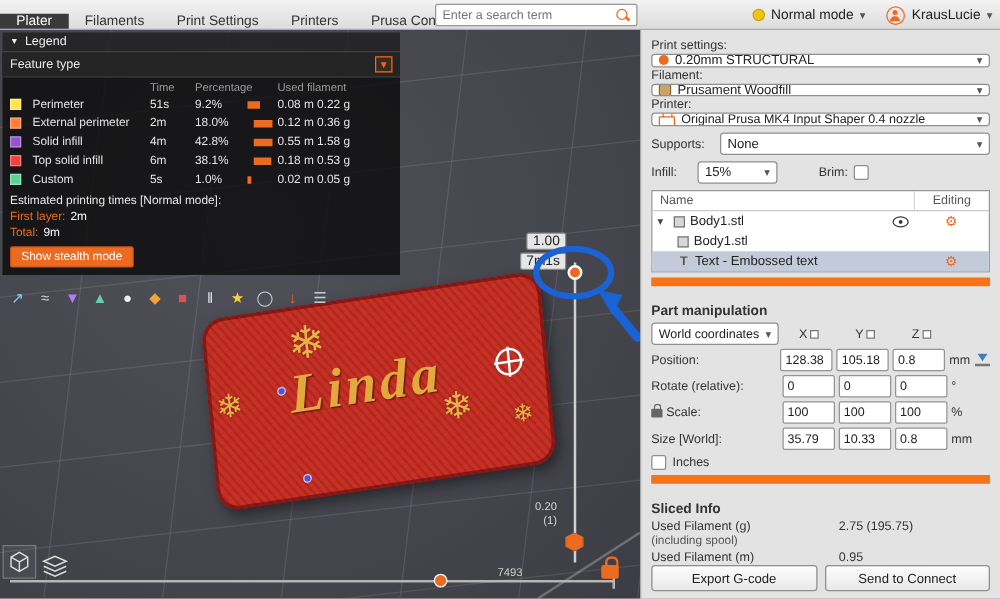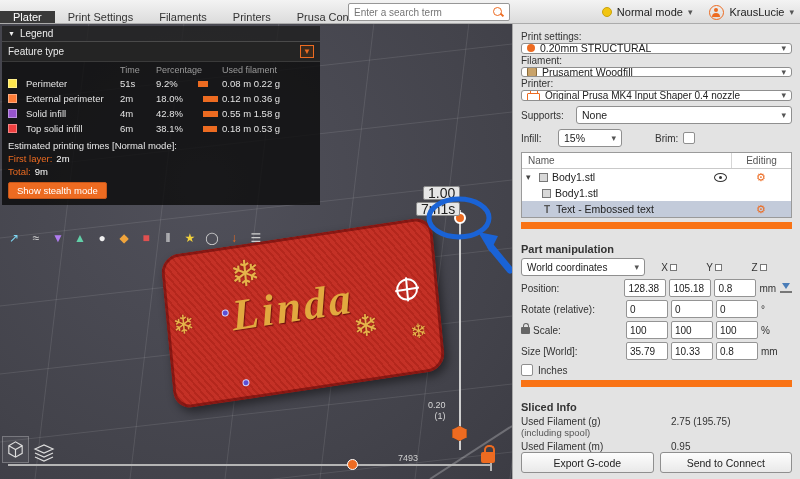--- a/index.html
+++ b/index.html
@@ -56,21 +56,21 @@
   .flake{position:absolute;line-height:1;text-shadow:0 0 2px rgba(60,0,0,.5)}
   .pdot{position:absolute;width:7px;height:7px;border-radius:50%;background:#5B4FD4;border:1px solid #cfd4ff}
   .gizmo{position:absolute;left:232px;top:58px;width:22px;height:22px;border:2px solid #fff;border-radius:50%}
   .gizmo::before{content:"";position:absolute;left:50%;top:-3px;bottom:-3px;width:2px;margin-left:-1px;background:#fff}
   .gizmo::after{content:"";position:absolute;top:50%;left:-3px;right:-3px;height:2px;margin-top:-1px;background:#fff}
 
   
   .vline{position:absolute;left:459px;top:186px;width:2px;height:240px;background:#cfcfcf;z-index:6}
   .vhandle-top{position:absolute;left:454px;top:188px;width:12px;height:12px;border-radius:50%;background:#ED6B21;border:2px solid #fff;z-index:7}
   .chips{position:absolute;left:416px;top:162px;display:flex;flex-direction:column;align-items:flex-end;gap:2px;z-index:7}
-  .chip{background:#e6e6e6;border:1px solid #8a8a8a;border-radius:2px;font-size:14px;color:#222;padding:0 4px;line-height:12px}
+  .chip{background:#e6e6e6;border:1px solid #8a8a8a;border-radius:2px;font-size:11px;color:#222;padding:0 4px;line-height:12px}
   .vlabels{position:absolute;left:428px;top:376px;text-align:right;color:#d6d6d6;font-size:9px;line-height:11px;z-index:7}
   .hex{position:absolute;left:452px;top:402px;width:15px;height:15px;background:#ED6B21;border:1px solid #b3571c;clip-path:polygon(50% 0,100% 25%,100% 75%,50% 100%,0 75%,0 25%);z-index:7}
   .lock-big{position:absolute;left:481px;top:428px;width:14px;height:11px;background:#ED6B21;border-radius:2px;z-index:7}
   .lock-big::before{content:"";position:absolute;left:2.5px;top:-7px;width:7px;height:7px;border:2px solid #ED6B21;border-bottom:none;border-radius:5px 5px 0 0}
 
   
   .hline{position:absolute;left:8px;top:440px;width:484px;height:2px;background:#b5b5b5;z-index:6}
   .htick{position:absolute;left:490px;top:435px;width:2px;height:12px;background:#b5b5b5;z-index:6}
   .hhandle{position:absolute;left:347px;top:435px;width:11px;height:11px;border-radius:50%;background:#ED6B21;border:1px solid #fff;z-index:7}
   .hval{position:absolute;left:398px;top:429px;color:#cfcfcf;font-size:9px;z-index:7}
@@ -108,21 +108,21 @@
   .indent{width:12px;flex:0 0 auto}
   .caret{color:#444;font-size:9px;width:9px}
 
   
   .sect{margin-top:4px;padding-top:14px;border-top:7px solid #f97316;font-size:11px;color:#333;font-weight:bold}
   .vrow{display:flex;align-items:center;gap:3px;margin-top:3px}
   .vrow .lbl{width:102px;font-size:10px;color:#333;display:flex;align-items:center;gap:3px}
   .vrow input{width:42px;height:18px;border:1px solid #949494;border-radius:2px;background:#fff;font:10px "Liberation Sans",sans-serif;color:#222;padding:0 3px}
   .vrow .unit{width:18px;font-size:10px;color:#333}
   .axes{display:flex;align-items:center;gap:3px;margin-top:3px}
-  .axes .combo{width:124px;height:18px;font-size:10px}
+  .axes .combo{width:102px;height:18px;font-size:10px}
   .axhead{width:42px;text-align:center;font-size:10px;color:#333;display:flex;align-items:center;justify-content:center;gap:2px}
   .axbox{width:7px;height:7px;border:1px solid #777;background:#fff}
   .lock-sm{position:relative;width:9px;height:7px;background:#666;border-radius:1px;display:inline-block}
   .lock-sm::before{content:"";position:absolute;left:1.5px;top:-4px;width:4px;height:4px;border:1.5px solid #666;border-bottom:none;border-radius:3px 3px 0 0}
   .bedic{width:12px;height:12px;position:relative}
   .bedic::before{content:"";position:absolute;left:2px;top:1px;border-left:4px solid transparent;border-right:4px solid transparent;border-top:6px solid #4a7db8}
   .bedic::after{content:"";position:absolute;left:0;bottom:1px;width:12px;height:2px;background:#777}
 
   .sliced-row{display:flex;margin-top:3px;font-size:10px;color:#333}
   .sliced-row .sl{width:150px;line-height:11px}
@@ -132,22 +132,22 @@
   .btnrow{margin-top:auto;display:flex;gap:6px;padding-bottom:2px}
   .btn{flex:1;height:21px;background:linear-gradient(#fdfdfd,#e9e9e9);border:1px solid #8f8f8f;border-radius:3px;font-size:10.5px;color:#222;display:flex;align-items:center;justify-content:center}
 </style>
 </head>
 <body>
 
 <div class="app">
 
   <header class="topbar">
     <div class="tab active">Plater</div>
+    <div class="tab">Filaments</div>
     <div class="tab">Print Settings</div>
-    <div class="tab">Filaments</div>
     <div class="tab">Printers</div>
     <div class="tab">Prusa Connect</div>
 
     <div class="search">
       <input placeholder="Enter a search term" style="">
       <span class="mag"></span>
     </div>
 
     <div class="tb-right">
       <span class="dot" style="background: rgb(242, 197, 17);"></span>
@@ -231,20 +231,30 @@
       <div class="lg-grid lg-row">
         <span class="swatch" style="background: rgb(240, 64, 64);"></span>
         <span>Top solid infill</span>
           <span>6m</span>
         <span class="pctcell">
             <span>38.1%</span>
             <span class="pctbar" style="width: 14px;"></span>
           </span>
         <span>0.18 m  0.53 g</span>
       </div>
+      <div class="lg-grid lg-row">
+        <span class="swatch" style="background: rgb(94, 209, 148);"></span>
+        <span>Custom</span>
+          <span>5s</span>
+        <span class="pctcell">
+            <span>1.0%</span>
+            <span class="pctbar" style="width: 3px;"></span>
+          </span>
+        <span>0.02 m  0.05 g</span>
+      </div>
 
       <div class="lg-times">Estimated printing times [Normal mode]:</div>
       <div class="lg-line">
         <span class="k">First layer:</span><span class="v">2m</span>
       </div>
       <div class="lg-line">
         <span class="k">Total:</span><span class="v">9m</span>
       </div>
       <span class="stealth">Show stealth mode</span>
     </div>

